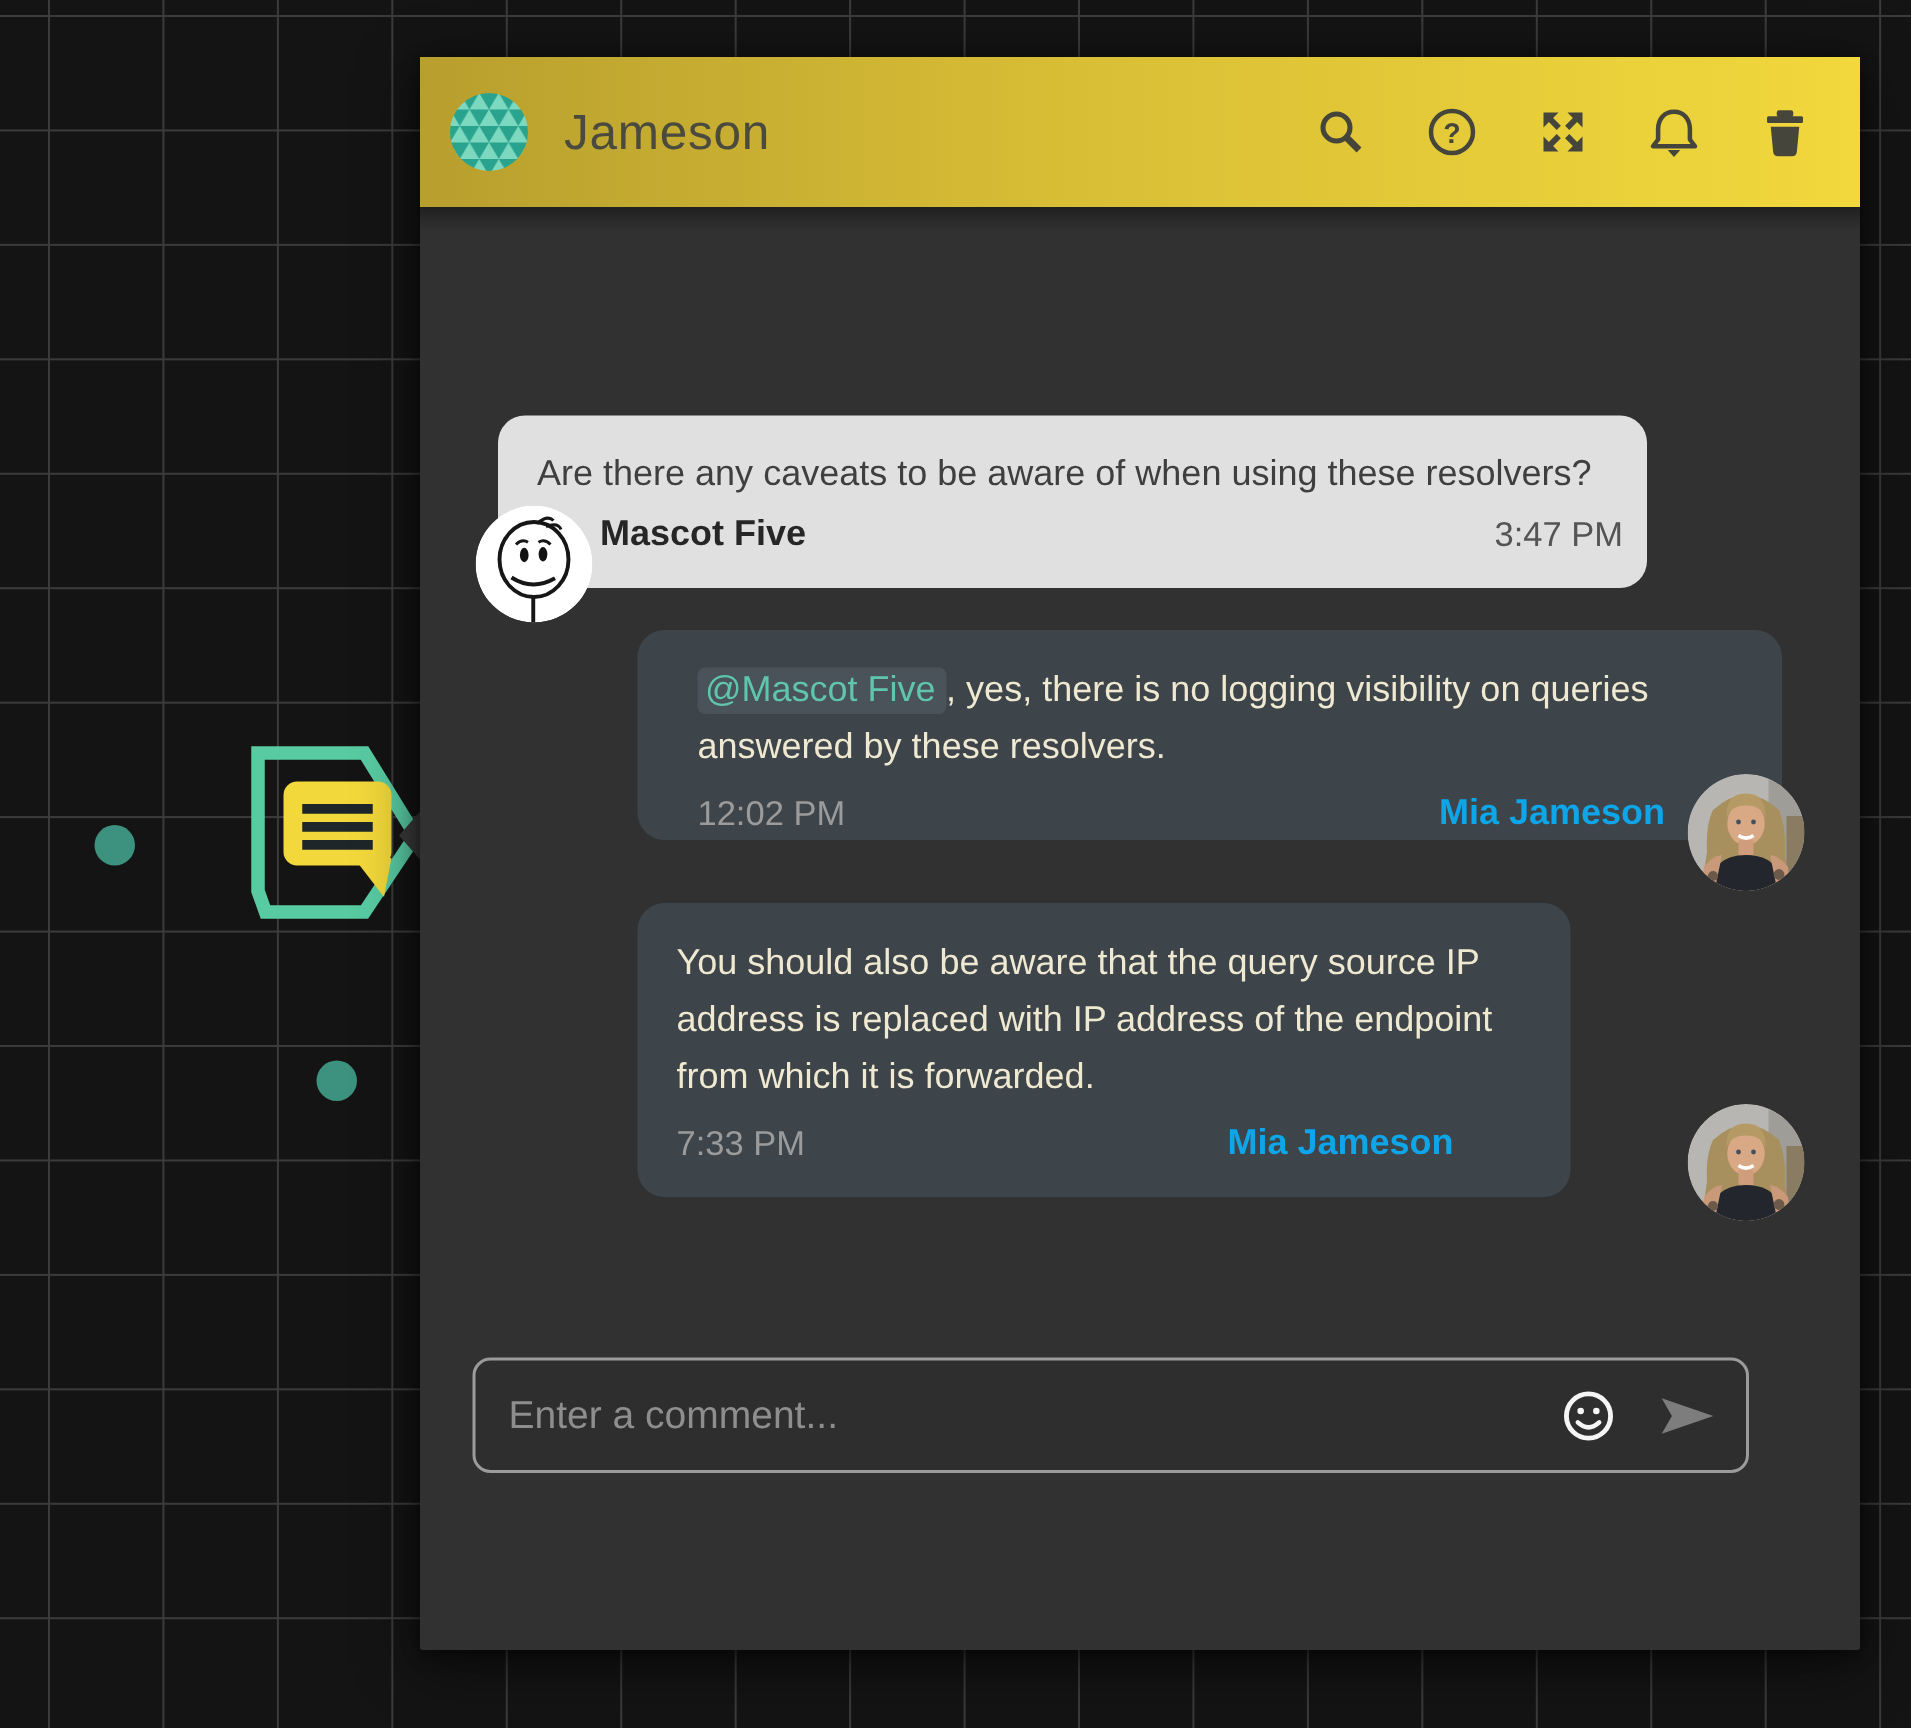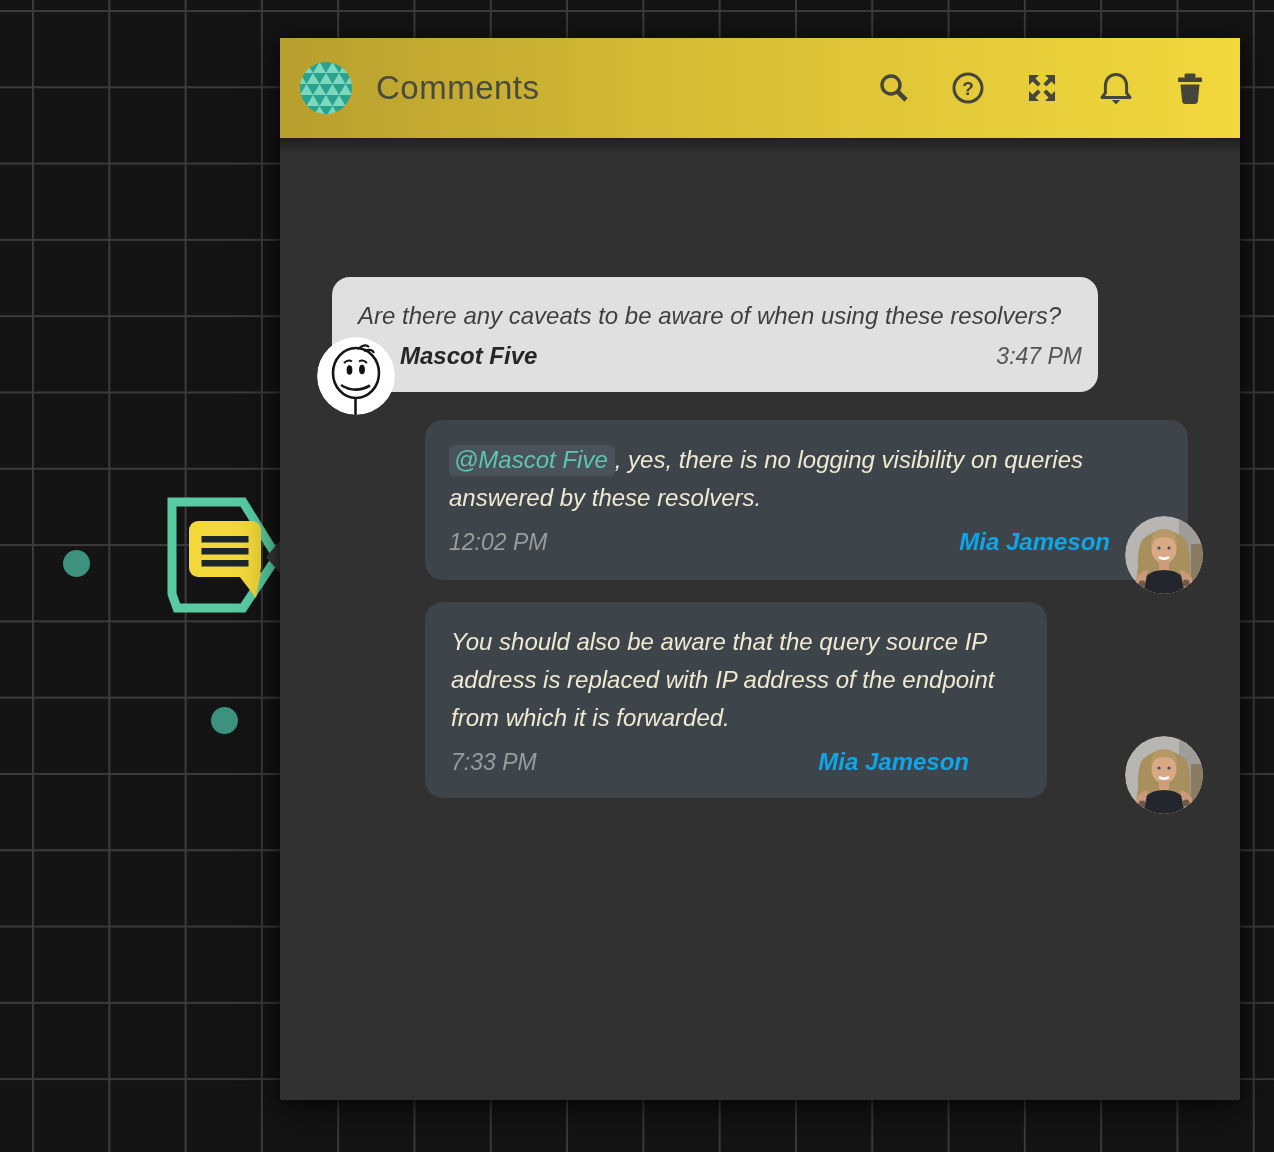--- a/index.html
+++ b/index.html
@@ -57,30 +57,30 @@
     color:#4a4a3f;
   }
   .header-actions { margin-left:auto; display:flex; gap:36px; }
   .icon-btn {
     width:38px; height:38px; border:none; background:transparent;
     display:flex; align-items:center; justify-content:center;
     cursor:pointer; padding:0;
   }
   .icon-btn svg { display:block; }
   
-  .bubble { position:absolute; border-radius:18px;font-style:italic; }
+  .bubble { position:absolute; border-radius:18px; }
   .bubble-light { background:#e0e0e0; color:#3f3f3f; }
   .bubble-dark  { background:#3e454a; color:#efe9d2; }
   .msg-text { font-size:24px; line-height:38px; }
   .meta-row { display:flex; align-items:center; font-size:23px; }
   .bubble-1 { left:52px; top:239px; width:766px; height:115px; padding:20px 16px 16px 26px; }
   .bubble-1 .meta-row { margin-top:7px; }
   .bubble-1 .author { margin-left:42px; font-weight:700; color:#262626; font-size:24px; }
   .bubble-1 .time { margin-left:auto; color:#545454; }
-  .bubble-2 { left:145px; top:382px; width:763px; height:160px; padding:21px 26px 16px 24px; }
+  .bubble-2 { left:145px; top:382px; width:763px; height:140px; padding:21px 26px 16px 40px; }
   .bubble-3 { left:145px; top:564px; width:622px; height:196px; padding:21px 26px 16px 26px; }
   .bubble-dark .meta-row { margin-top:11px; }
   .bubble-dark .time { color:#9b9b9b; }
   .bubble-dark .author { margin-left:auto; margin-right:52px; font-weight:700; color:#0ea5e9; font-size:24px; }
   .mention {
     color:#5fc5ae; background:#4a535a;
     padding:1px 7px 3px 5px; border-radius:5px;
     cursor:pointer;
   }
   .avatar { position:absolute; width:78px; height:78px; border-radius:50%; overflow:hidden; }
@@ -130,21 +130,21 @@
       <defs>
         <pattern id="tripat" width="13" height="22" patternUnits="userSpaceOnUse">
           <rect width="13" height="22" fill="#2aa38e"></rect>
           <polygon points="0,11 6.5,0 13,11" fill="#7cd9c0"></polygon>
           <polygon points="-6.5,22 0,11 6.5,22" fill="#7cd9c0"></polygon>
           <polygon points="6.5,22 13,11 19.5,22" fill="#7cd9c0"></polygon>
         </pattern>
       </defs>
       <circle cx="26" cy="26" r="26" fill="url(#tripat)"></circle>
     </svg>
-    <div class="header-title">Comments</div>
+    <div class="header-title">Jameson</div>
 
     <div class="header-actions">
       <button class="icon-btn">
         <svg width="36" height="36" viewBox="0 0 36 36">
           <circle cx="15" cy="15" r="9" fill="none" stroke="#45453c" stroke-width="3.4"></circle>
           <line x1="21.5" y1="21.5" x2="30" y2="30" stroke="#45453c" stroke-width="4.6"></line>
         </svg>
       </button>
       <button class="icon-btn">
         <svg width="36" height="36" viewBox="0 0 36 36">
@@ -259,14 +259,32 @@
         <rect x="34" y="44" width="10" height="11" fill="#cf9d7c"></rect>
         <path d="M13 78 q3 -24 26 -24 q23 0 26 24 z" fill="#23262c"></path>
         <path d="M11 62 q5 -7 12 -8 l-5 24 h-9 z" fill="#c9997a"></path>
         <path d="M67 62 q-5 -7 -12 -8 l5 24 h9 z" fill="#c9997a"></path>
         <circle cx="17" cy="68" r="3.4" fill="#6b5a4a"></circle>
         <circle cx="61" cy="67" r="3.6" fill="#6b5a4a"></circle>
       </g>
     </svg>
   </div>
 
+  <div class="composer">
+    <input type="text" placeholder="Enter a comment..." style="">
+    <div class="composer-actions">
+      <button class="icon-btn">
+        <svg width="40" height="40" viewBox="0 0 40 40">
+          <circle cx="20" cy="20" r="15.5" fill="none" stroke="#f5f5f5" stroke-width="3.4"></circle>
+          <circle cx="14.5" cy="16.5" r="2.3" fill="#f5f5f5"></circle>
+          <circle cx="25.5" cy="16.5" r="2.3" fill="#f5f5f5"></circle>
+          <path d="M12.5 24.5 q7.5 7 15 0" fill="none" stroke="#f5f5f5" stroke-width="3.2" stroke-linecap="round"></path>
+        </svg>
+      </button>
+      <button class="icon-btn">
+        <svg width="42" height="32" viewBox="0 0 42 32">
+          <path d="M2 3 L40 16 L2 29 L9.5 16 z" fill="#7d7d7d"></path>
+        </svg>
+      </button>
+    </div>
+  </div>
 
 </div>
 
 </body></html>

